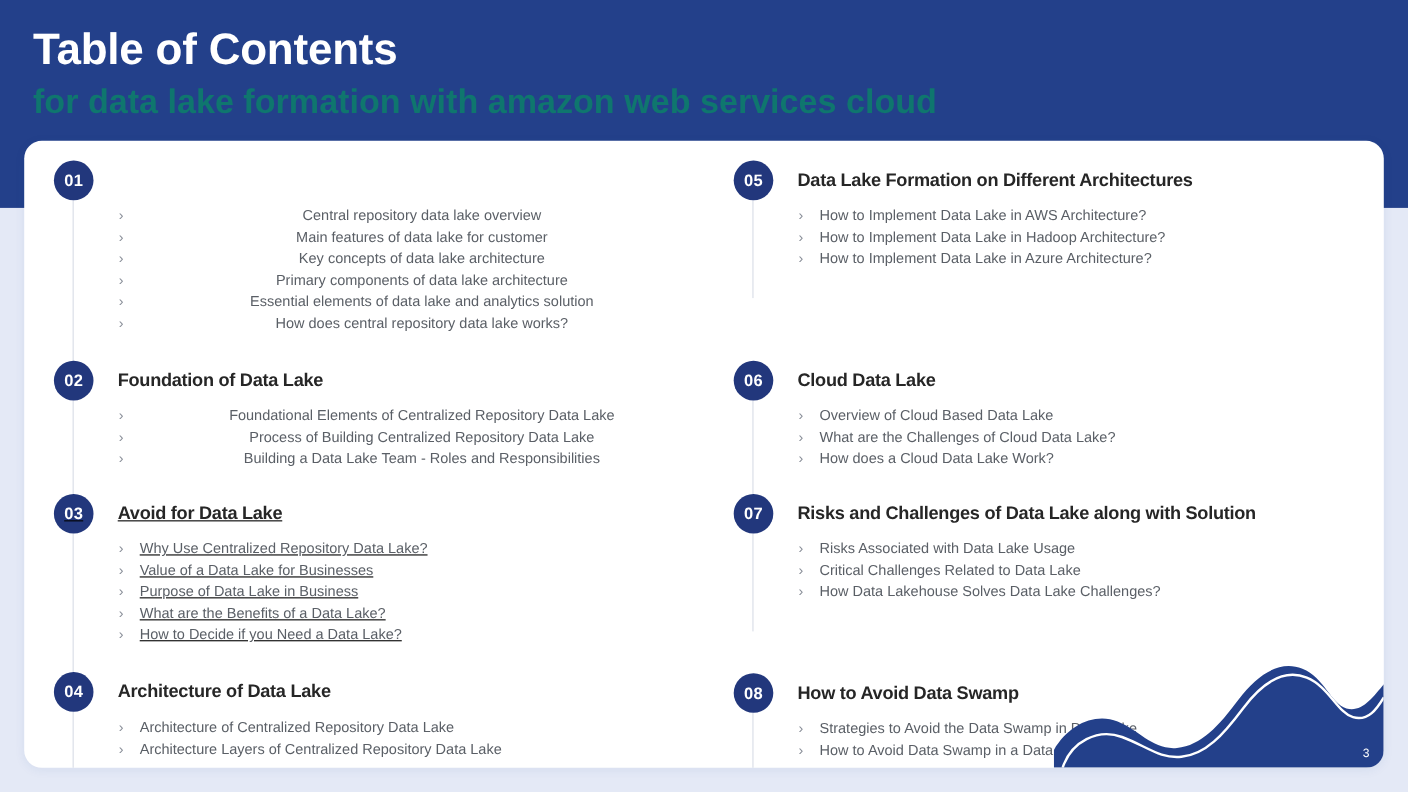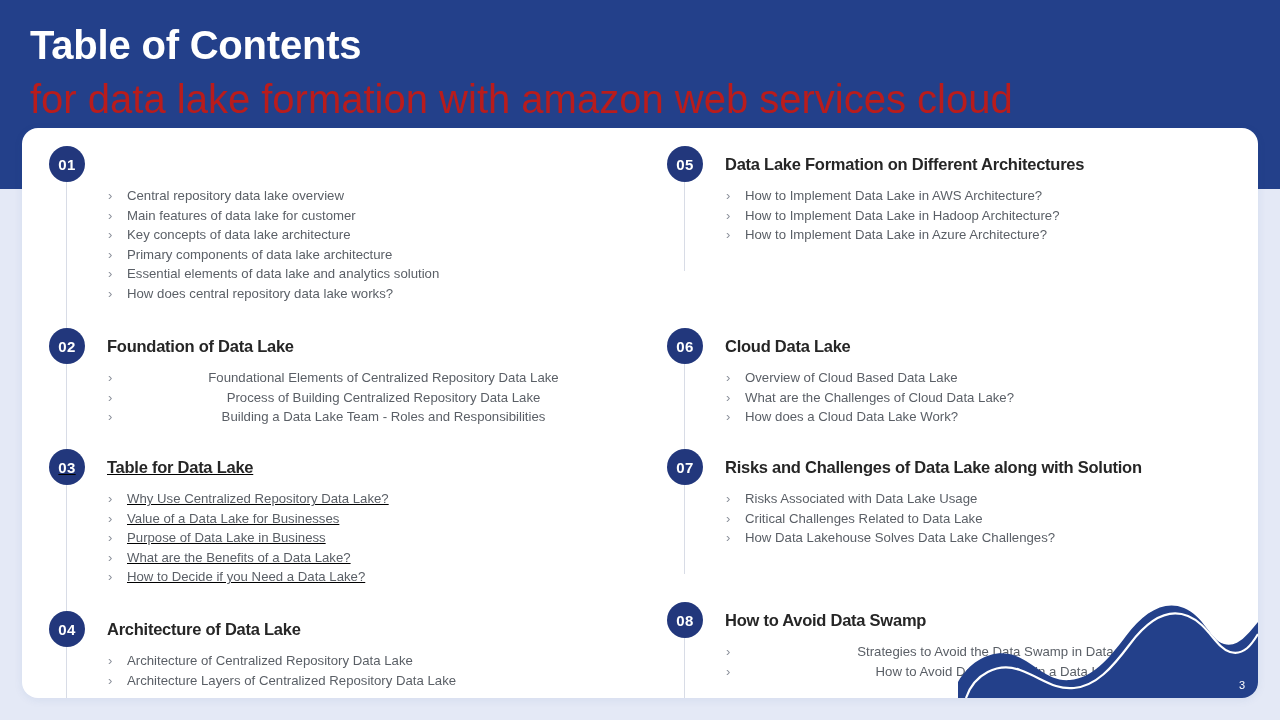--- a/index.html
+++ b/index.html
@@ -30,23 +30,23 @@
   }
   .title-main {
     font-size: 40px;
     font-weight: bold;
     color: #ffffff;
     letter-spacing: -0.2px;
     line-height: 1.15;
     white-space: nowrap;
   }
   .title-sub {
-    font-size: 40px;
-    font-weight: 400;
-    color: #b91c1c;
+    font-size: 31px;
+    font-weight: 700;
+    color: #0f766e;
     line-height: 1.25;
     margin-top: 6px;
     white-space: nowrap;
   }
   
   .card {
     position: absolute;
     left: 22px; top: 128px;
     width: 1236px; height: 570px;
     background: #ffffff;
@@ -157,21 +157,21 @@
   <div class="header-band"></div>
 
   <div class="title-wrap">
     <div class="title-main">Table of Contents</div>
     <div class="title-sub">for data lake formation with amazon web services cloud</div>
   </div>
 
   <div class="card">
     <div class="columns" id="columns">
         <div class="col">
-          <div class="section" style="top: 18px;">
+          <div class="section" style="top: 18px; text-align: center;">
             <div class="connector" style="height: 147px;"></div>
             <div class="sec-head">
               <div class="badge">01</div>
             </div>
             <ul class="items">
               <li><span class="chev">›</span><span>Central repository data lake overview</span></li>
               <li><span class="chev">›</span><span>Main features of data lake for customer</span></li>
               <li><span class="chev">›</span><span>Key concepts of data lake architecture</span></li>
               <li><span class="chev">›</span><span>Primary components of data lake architecture</span></li>
               <li><span class="chev">›</span><span>Essential elements of data lake and analytics solution</span></li>
@@ -187,21 +187,21 @@
             <ul class="items">
               <li><span class="chev">›</span><span>Foundational Elements of Centralized Repository Data Lake</span></li>
               <li><span class="chev">›</span><span>Process of Building Centralized Repository Data Lake</span></li>
               <li><span class="chev">›</span><span>Building a Data Lake Team - Roles and Responsibilities</span></li>
             </ul>
           </div>
           <div class="section" style="top: 321px; text-decoration: underline;">
             <div class="connector" style="height: 127.5px;"></div>
             <div class="sec-head">
               <div class="badge">03</div>
-              <div class="sec-title">Table for Data Lake</div>
+              <div class="sec-title">Avoid for Data Lake</div>
             </div>
             <ul class="items">
               <li><span class="chev">›</span><span>Why Use Centralized Repository Data Lake?</span></li>
               <li><span class="chev">›</span><span>Value of a Data Lake for Businesses</span></li>
               <li><span class="chev">›</span><span>Purpose of Data Lake in Business</span></li>
               <li><span class="chev">›</span><span>What are the Benefits of a Data Lake?</span></li>
               <li><span class="chev">›</span><span>How to Decide if you Need a Data Lake?</span></li>
             </ul>
           </div>
           <div class="section" style="top: 483px;">
@@ -246,21 +246,21 @@
             <div class="sec-head">
               <div class="badge">07</div>
               <div class="sec-title">Risks and Challenges of Data Lake along with Solution</div>
             </div>
             <ul class="items">
               <li><span class="chev">›</span><span>Risks Associated with Data Lake Usage</span></li>
               <li><span class="chev">›</span><span>Critical Challenges Related to Data Lake</span></li>
               <li><span class="chev">›</span><span>How Data Lakehouse Solves Data Lake Challenges?</span></li>
             </ul>
           </div>
-          <div class="section" style="top: 474px; text-align: center;">
+          <div class="section" style="top: 484px;">
             <div class="connector" style="height: 69px;"></div>
             <div class="sec-head">
               <div class="badge">08</div>
               <div class="sec-title">How to Avoid Data Swamp</div>
             </div>
             <ul class="items">
               <li><span class="chev">›</span><span>Strategies to Avoid the Data Swamp in Data Lake</span></li>
               <li><span class="chev">›</span><span>How to Avoid Data Swamp in a Data Lake?</span></li>
             </ul>
           </div>

